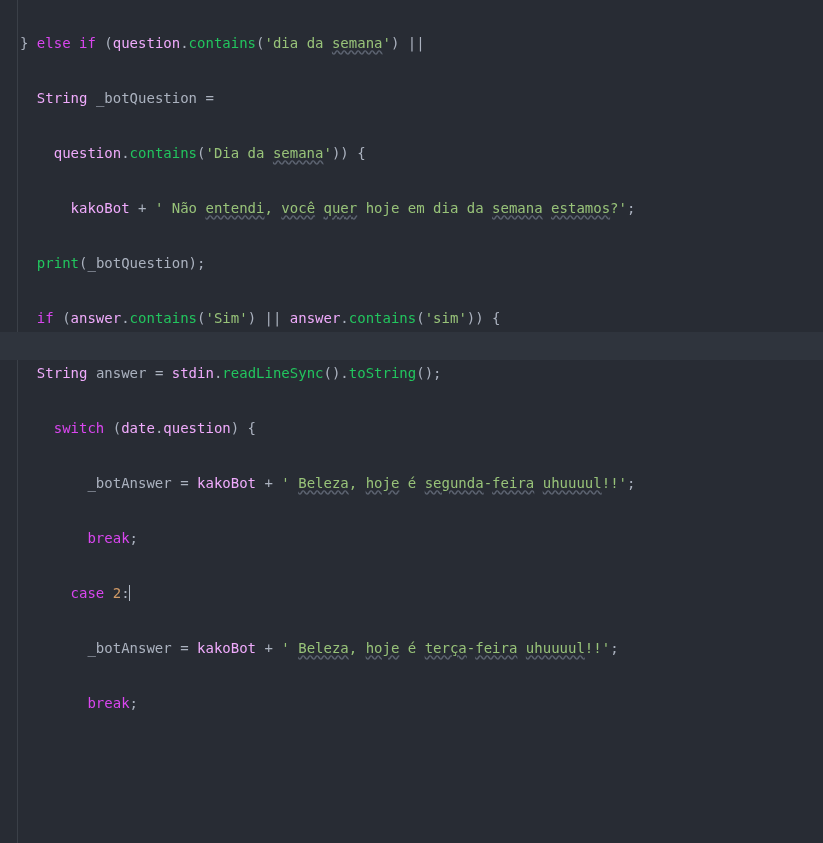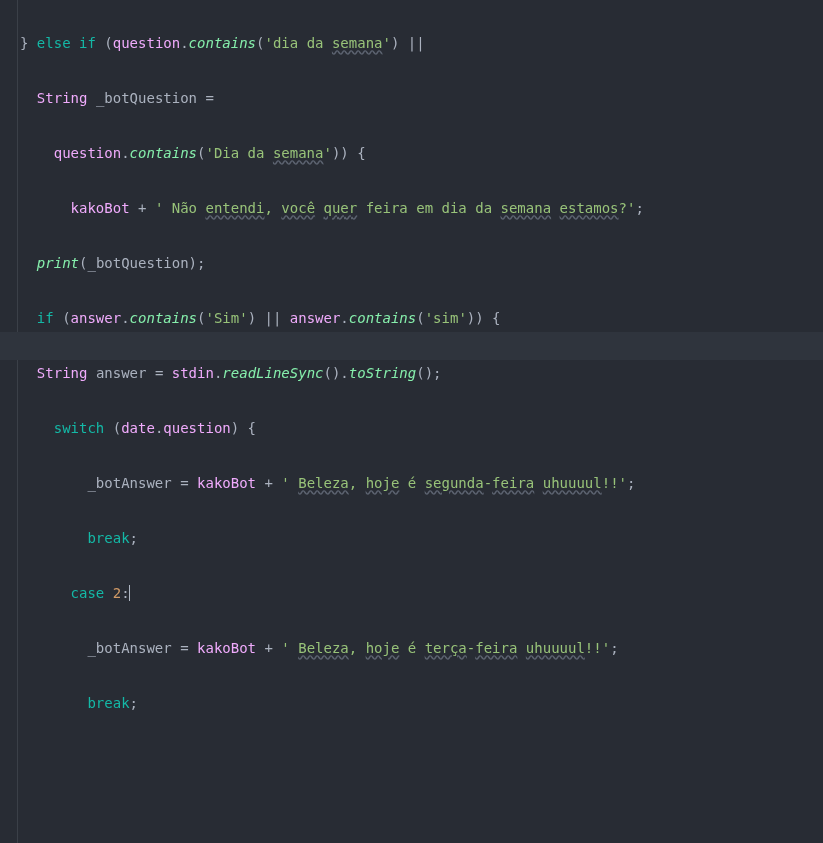--- a/index.html
+++ b/index.html
@@ -38,22 +38,22 @@
     height: 27.5px;
     background: #2f343d;
     z-index: 0;
   }
   .code > .line { position: relative; z-index: 1; }
   .cursor {
     border-right: 1px solid #aeb6c2;
     margin-left: -1px;
   }
   
-  .kw { color: #14b8a6; }         
-  .fn { color: #86efac; font-style: italic; }         
+  .kw { color: #d946ef; }         
+  .fn { color: #22c55e; }         
   .str { color: #98c379; }        
   .num { color: #d19a66; }       
   .prop { color: #f0abfc; }
   .typo {
     text-decoration-line: underline;
     text-decoration-style: wavy;
     text-decoration-color: #5c6370;
     text-underline-offset: 2px;
   }
 </style>
@@ -61,21 +61,21 @@
 <body>
 
 <div class="gutter"></div>
 
 <div class="hl-line" style="top: 332px;"></div>
 
 <div class="code">
 <div class="line">} <span class="kw">else</span> <span class="kw">if</span> (<span class="prop">question</span>.<span class="fn">contains</span>(<span class="str"><span>'dia da </span><span class="typo">semana</span><span>'</span></span>) ||</div>
 <div class="line">  <span class="prop">String</span> <span>_botQuestion</span> =</div>
 <div class="line">    <span class="prop">question</span>.<span class="fn">contains</span>(<span class="str"><span>'Dia da </span><span class="typo">semana</span><span>'</span></span>)) {</div>
-<div class="line">      <span class="prop">kakoBot</span> + <span class="str"><span>' Não </span><span class="typo">entendi</span><span>, </span><span class="typo">você</span><span> </span><span class="typo">quer</span><span> feira em dia da </span><span class="typo">semana</span><span> </span><span class="typo">estamos</span><span>?'</span></span>;</div>
+<div class="line">      <span class="prop">kakoBot</span> + <span class="str"><span>' Não </span><span class="typo">entendi</span><span>, </span><span class="typo">você</span><span> </span><span class="typo">quer</span><span> hoje em dia da </span><span class="typo">semana</span><span> </span><span class="typo">estamos</span><span>?'</span></span>;</div>
 <div class="line">  <span class="fn">print</span>(<span>_botQuestion</span>);</div>
 <div class="line">  <span class="kw">if</span> (<span class="prop">answer</span>.<span class="fn">contains</span>(<span class="str">'Sim'</span>) || <span class="prop">answer</span>.<span class="fn">contains</span>(<span class="str">'sim'</span>)) {</div>
 <div class="line">  <span class="prop">String</span> <span>answer</span> = <span class="prop">stdin</span>.<span class="fn">readLineSync</span>().<span class="fn">toString</span>();</div>
 <div class="line">    <span class="kw">switch</span> (<span class="prop">date</span>.<span class="prop">question</span>) {</div>
 <div class="line">        <span>_botAnswer</span> = <span class="prop">kakoBot</span> + <span class="str"><span>' </span><span class="typo">Beleza</span><span>, </span><span class="typo">hoje</span><span> é </span><span class="typo">segunda</span><span>-</span><span class="typo">feira</span><span> </span><span class="typo">uhuuuul</span><span>!!'</span></span>;</div>
 <div class="line">        <span class="kw">break</span>;</div>
 <div class="line">      <span class="kw">case</span> <span class="num">2</span>:<span class="cursor"></span></div>
 <div class="line">        <span>_botAnswer</span> = <span class="prop">kakoBot</span> + <span class="str"><span>' </span><span class="typo">Beleza</span><span>, </span><span class="typo">hoje</span><span> é </span><span class="typo">terça</span><span>-</span><span class="typo">feira</span><span> </span><span class="typo">uhuuuul</span><span>!!'</span></span>;</div>
 <div class="line">        <span class="kw">break</span>;</div>
 

